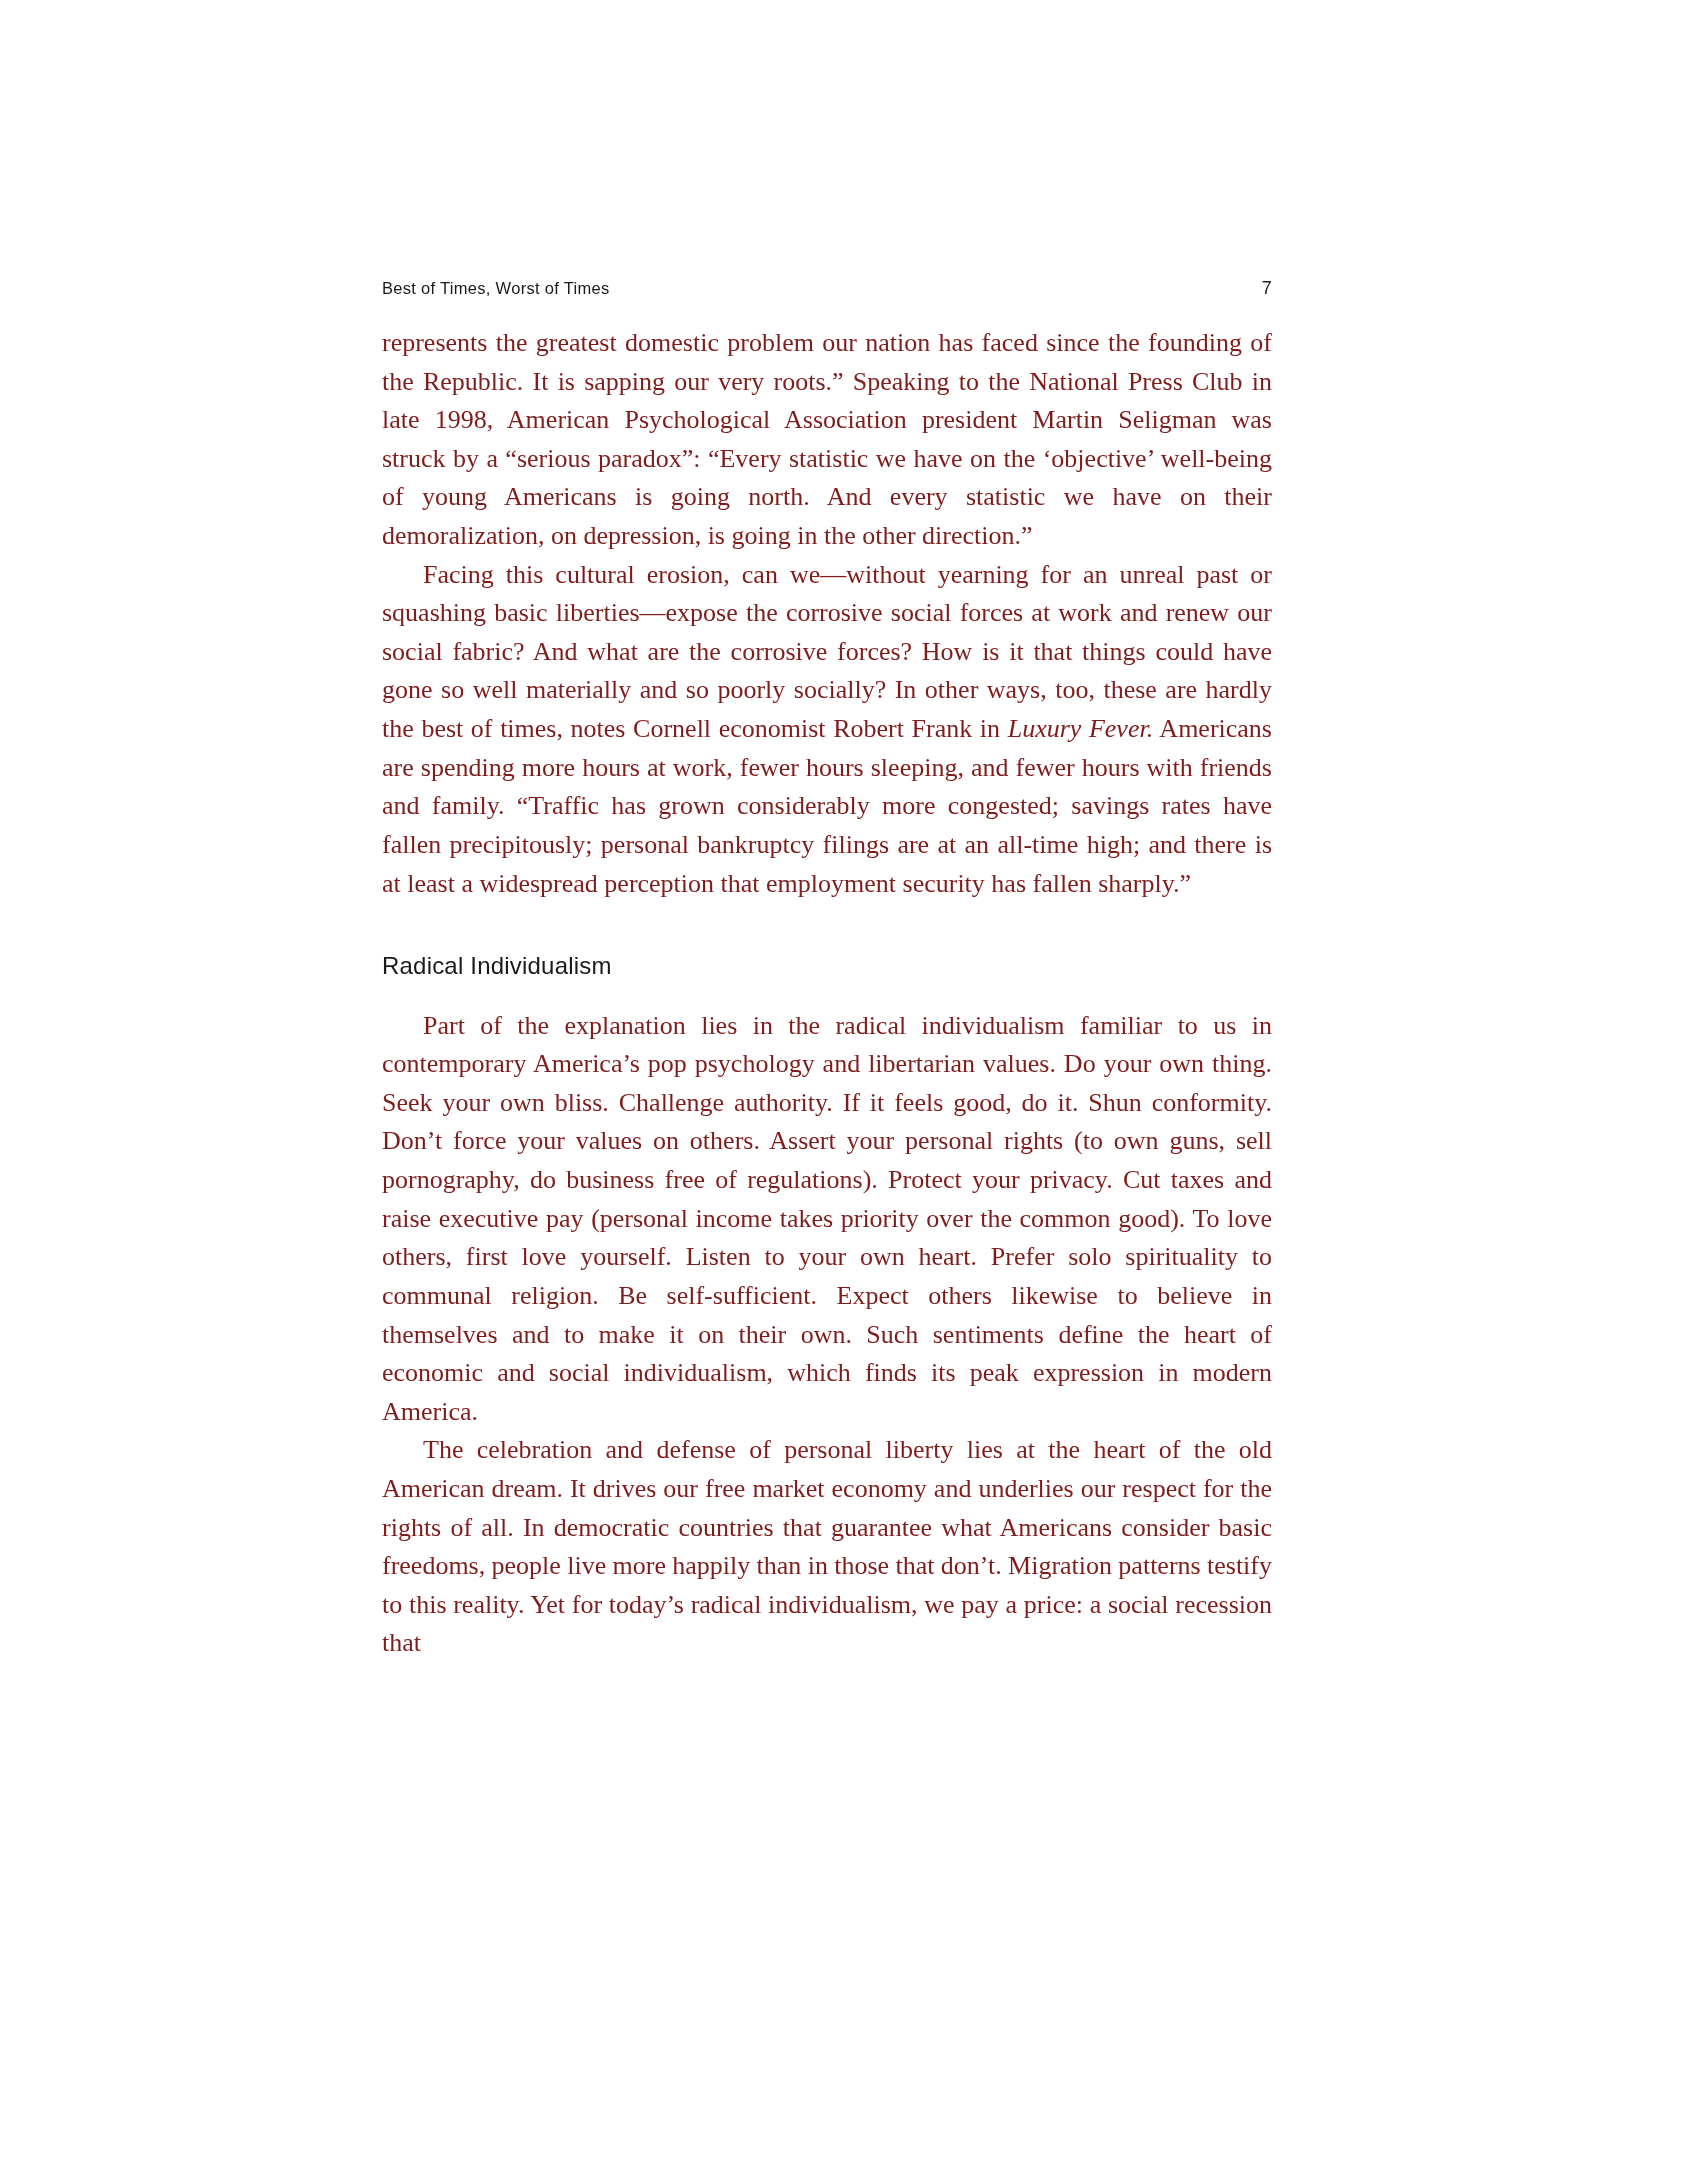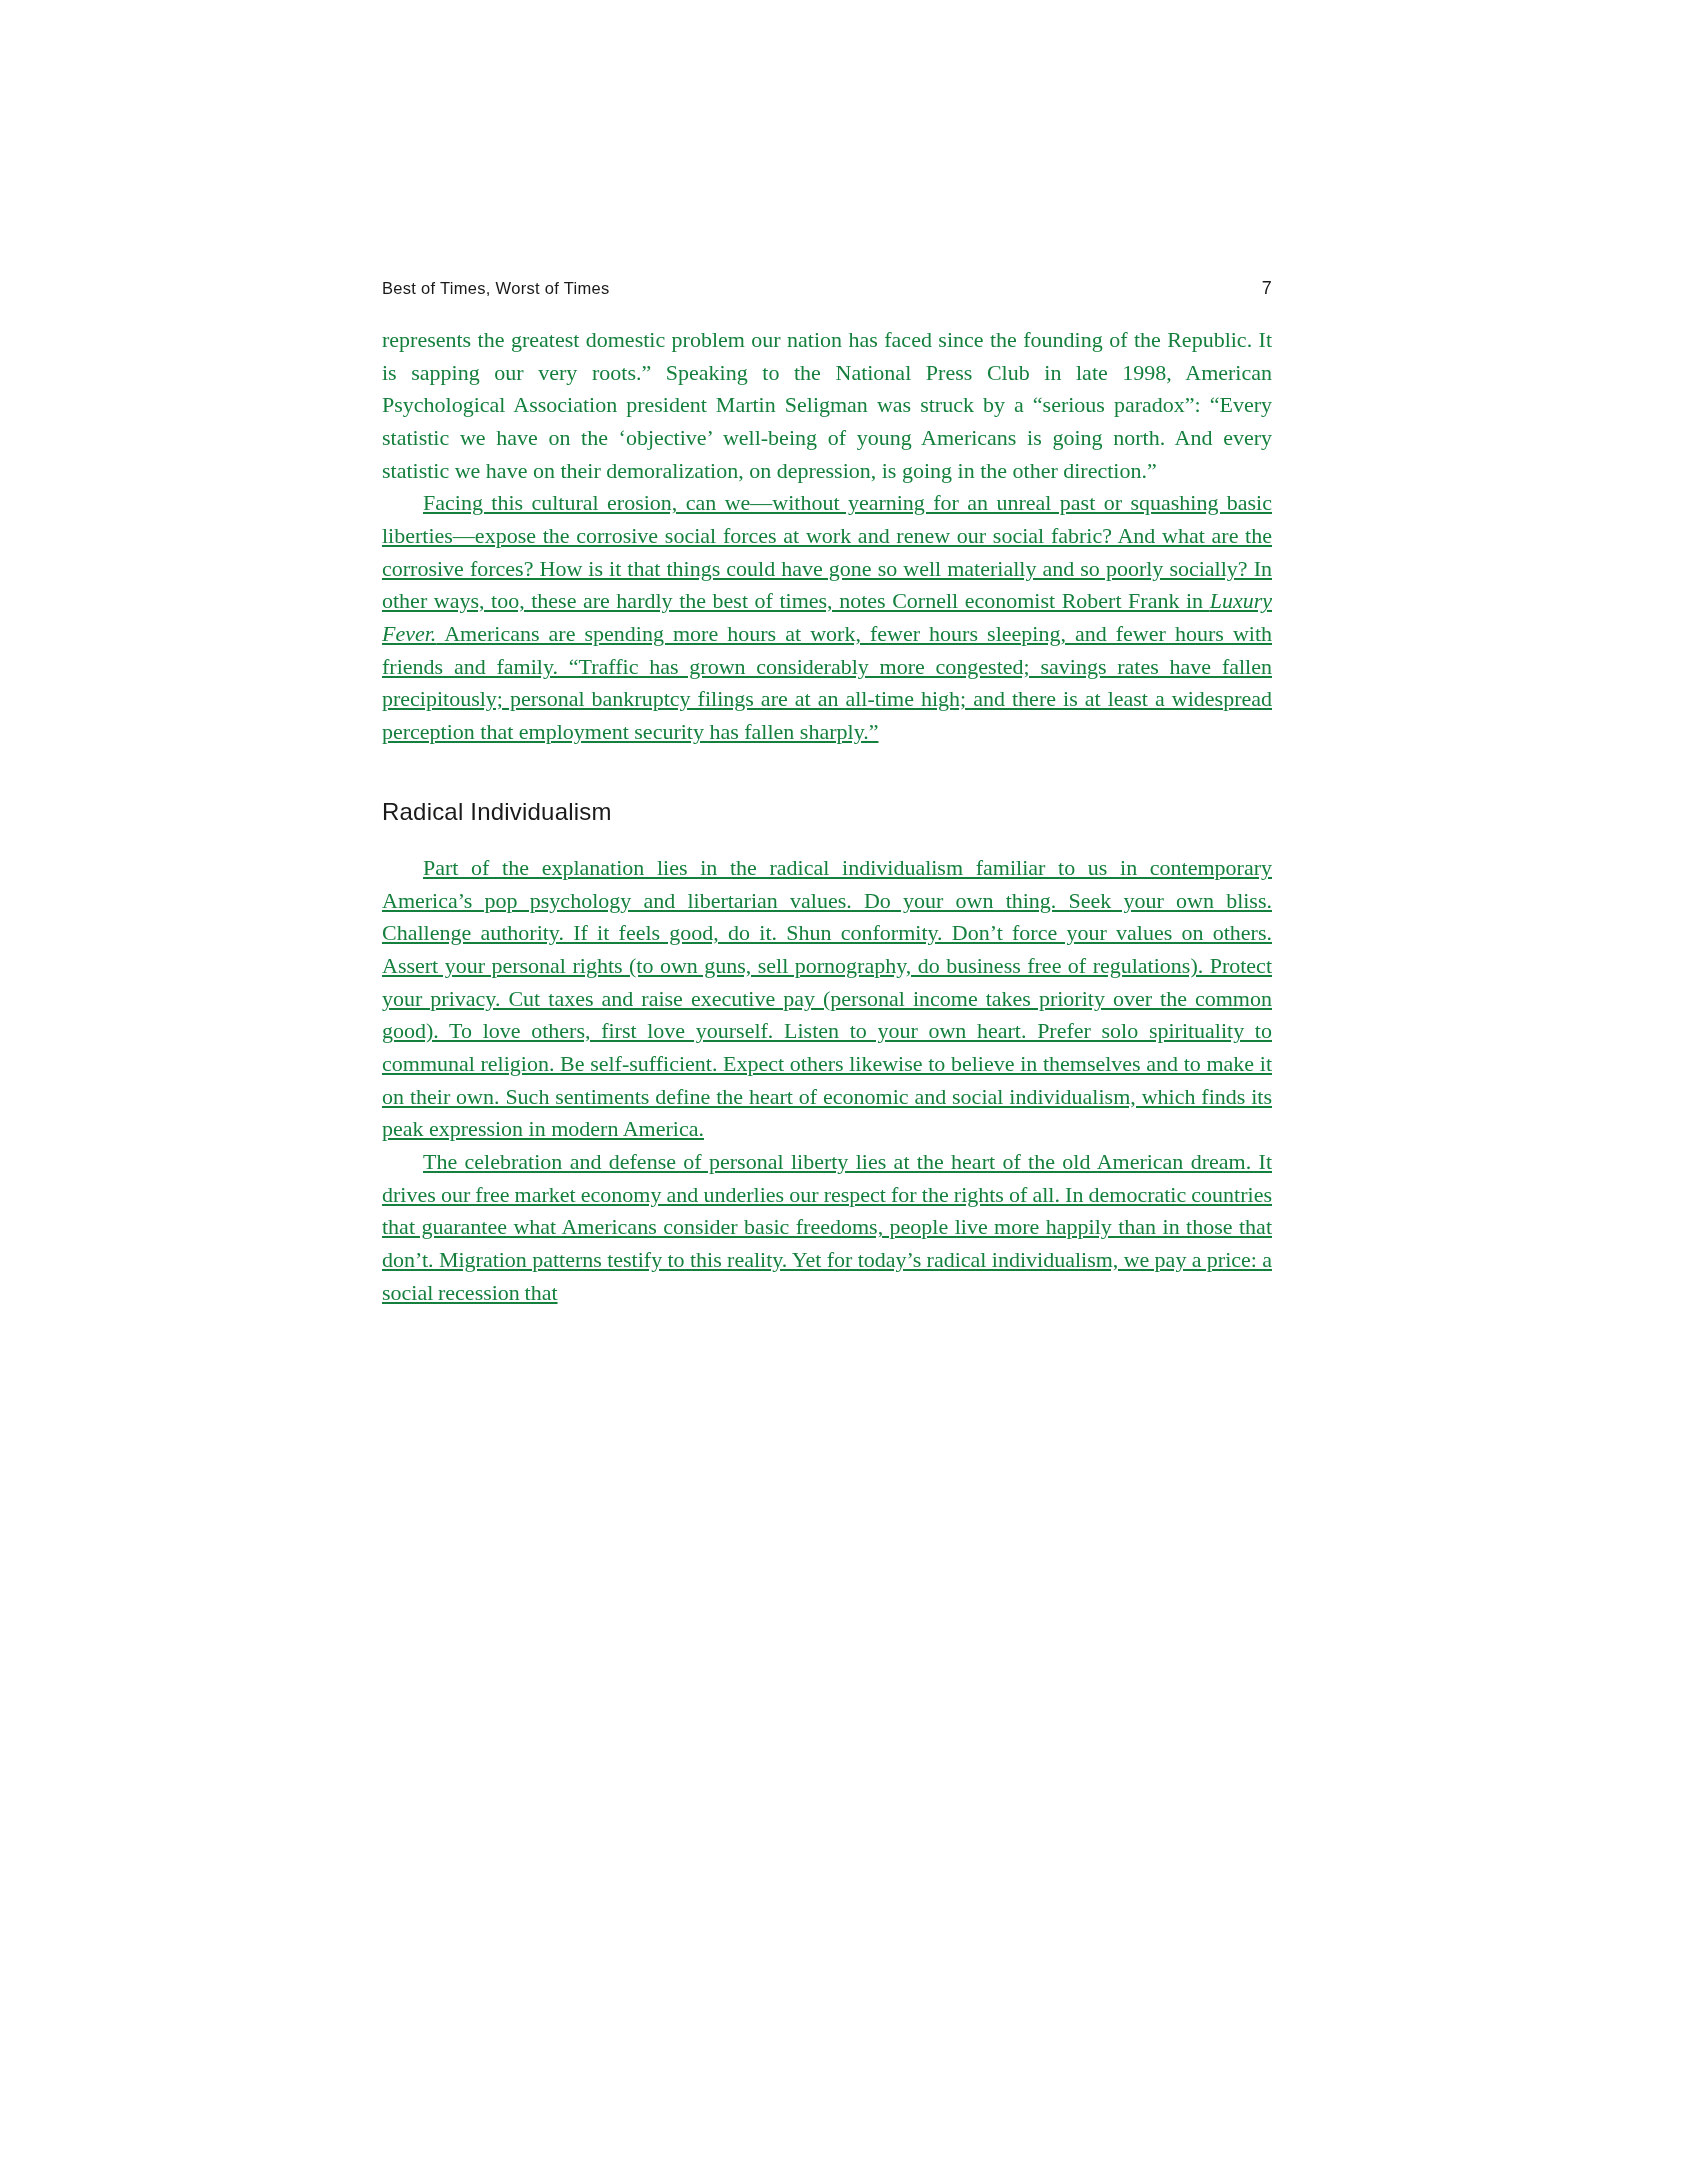--- a/index.html
+++ b/index.html
@@ -41,31 +41,30 @@
   }
   .running-head .title {
     white-space: nowrap;
   }
   .running-head .folio {
     font-family: "Liberation Sans", sans-serif;
     font-size: 18px;
   }
   p.body-par {
     font-family: "Liberation Serif", serif;
-    font-size: 22px;
+    font-size: 26px;
     line-height: 1.485;
     text-align: justify;
     text-justify: inter-word;
     margin: 0;
     hyphens: manual;
-    color: #15803d;
+    color: #7f1d1d;
   }
   p.indent {
     text-indent: 41px;
-    text-decoration: underline;
   }
   h2.section-head {
     font-family: "Liberation Sans", sans-serif;
     font-weight: 400;
     font-size: 24px;
     letter-spacing: 0.2px;
     margin: 49px 0 26.5px 0;
     color: #1a1a1a;
   }
   .italic {

